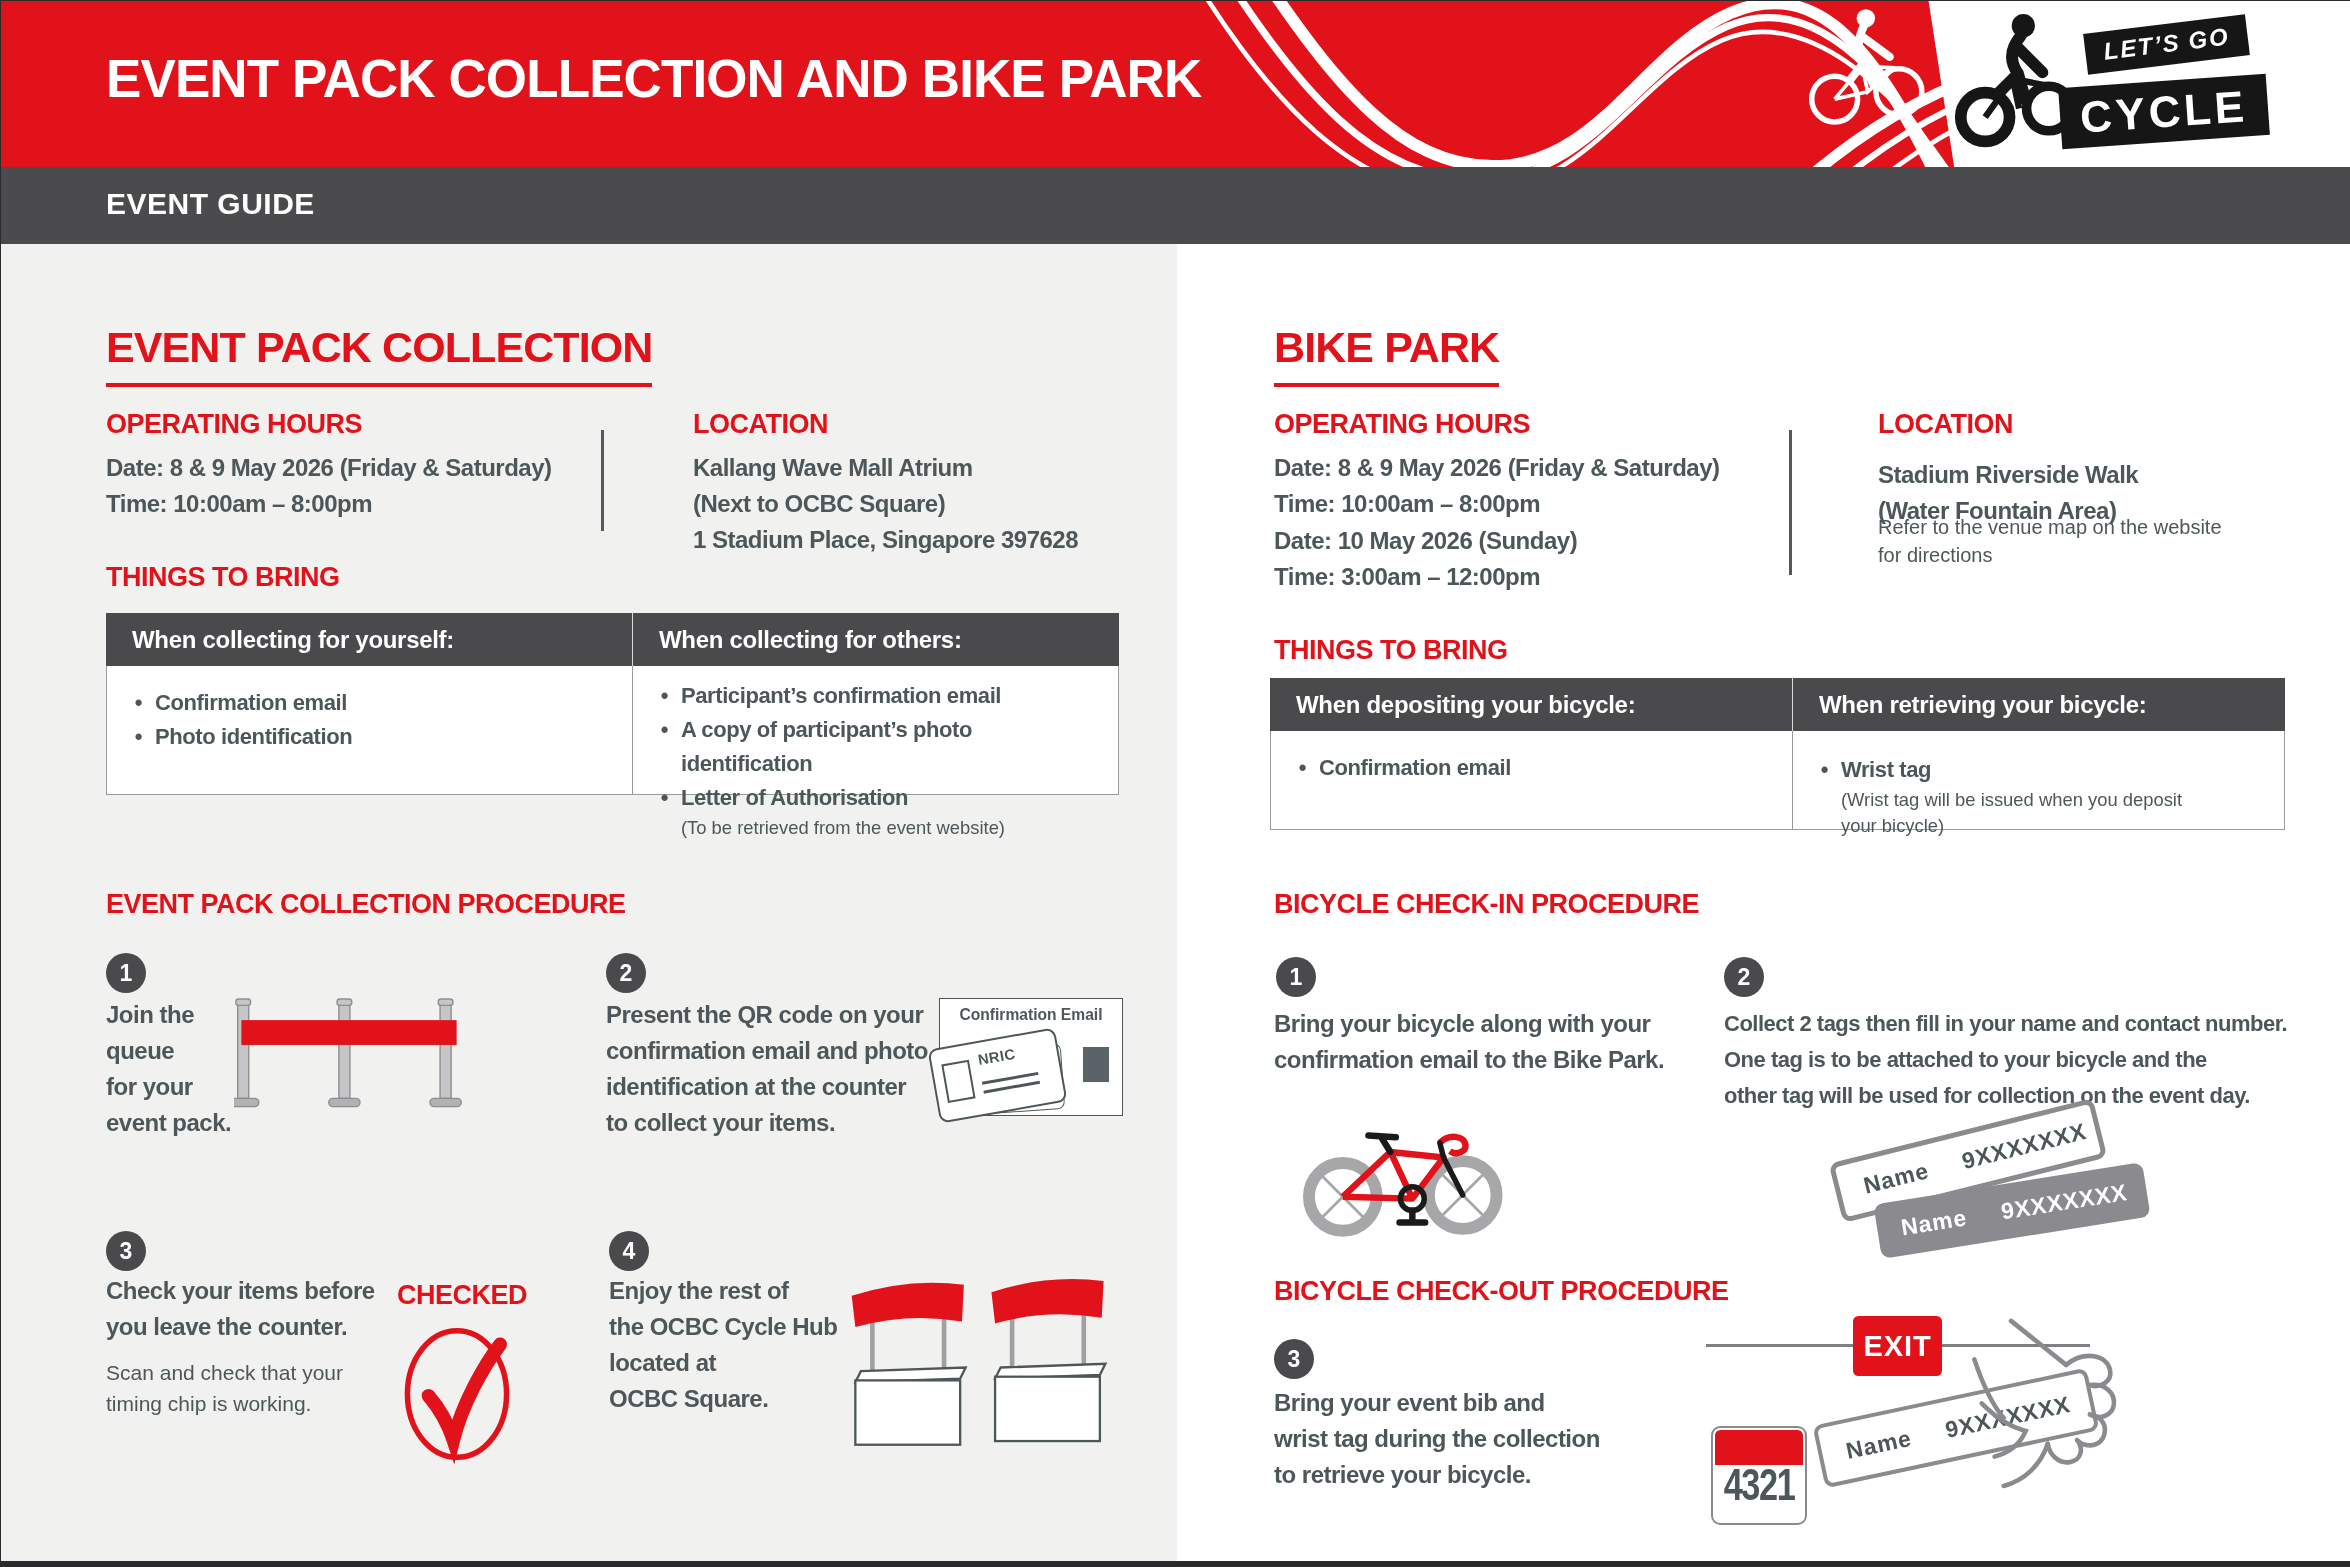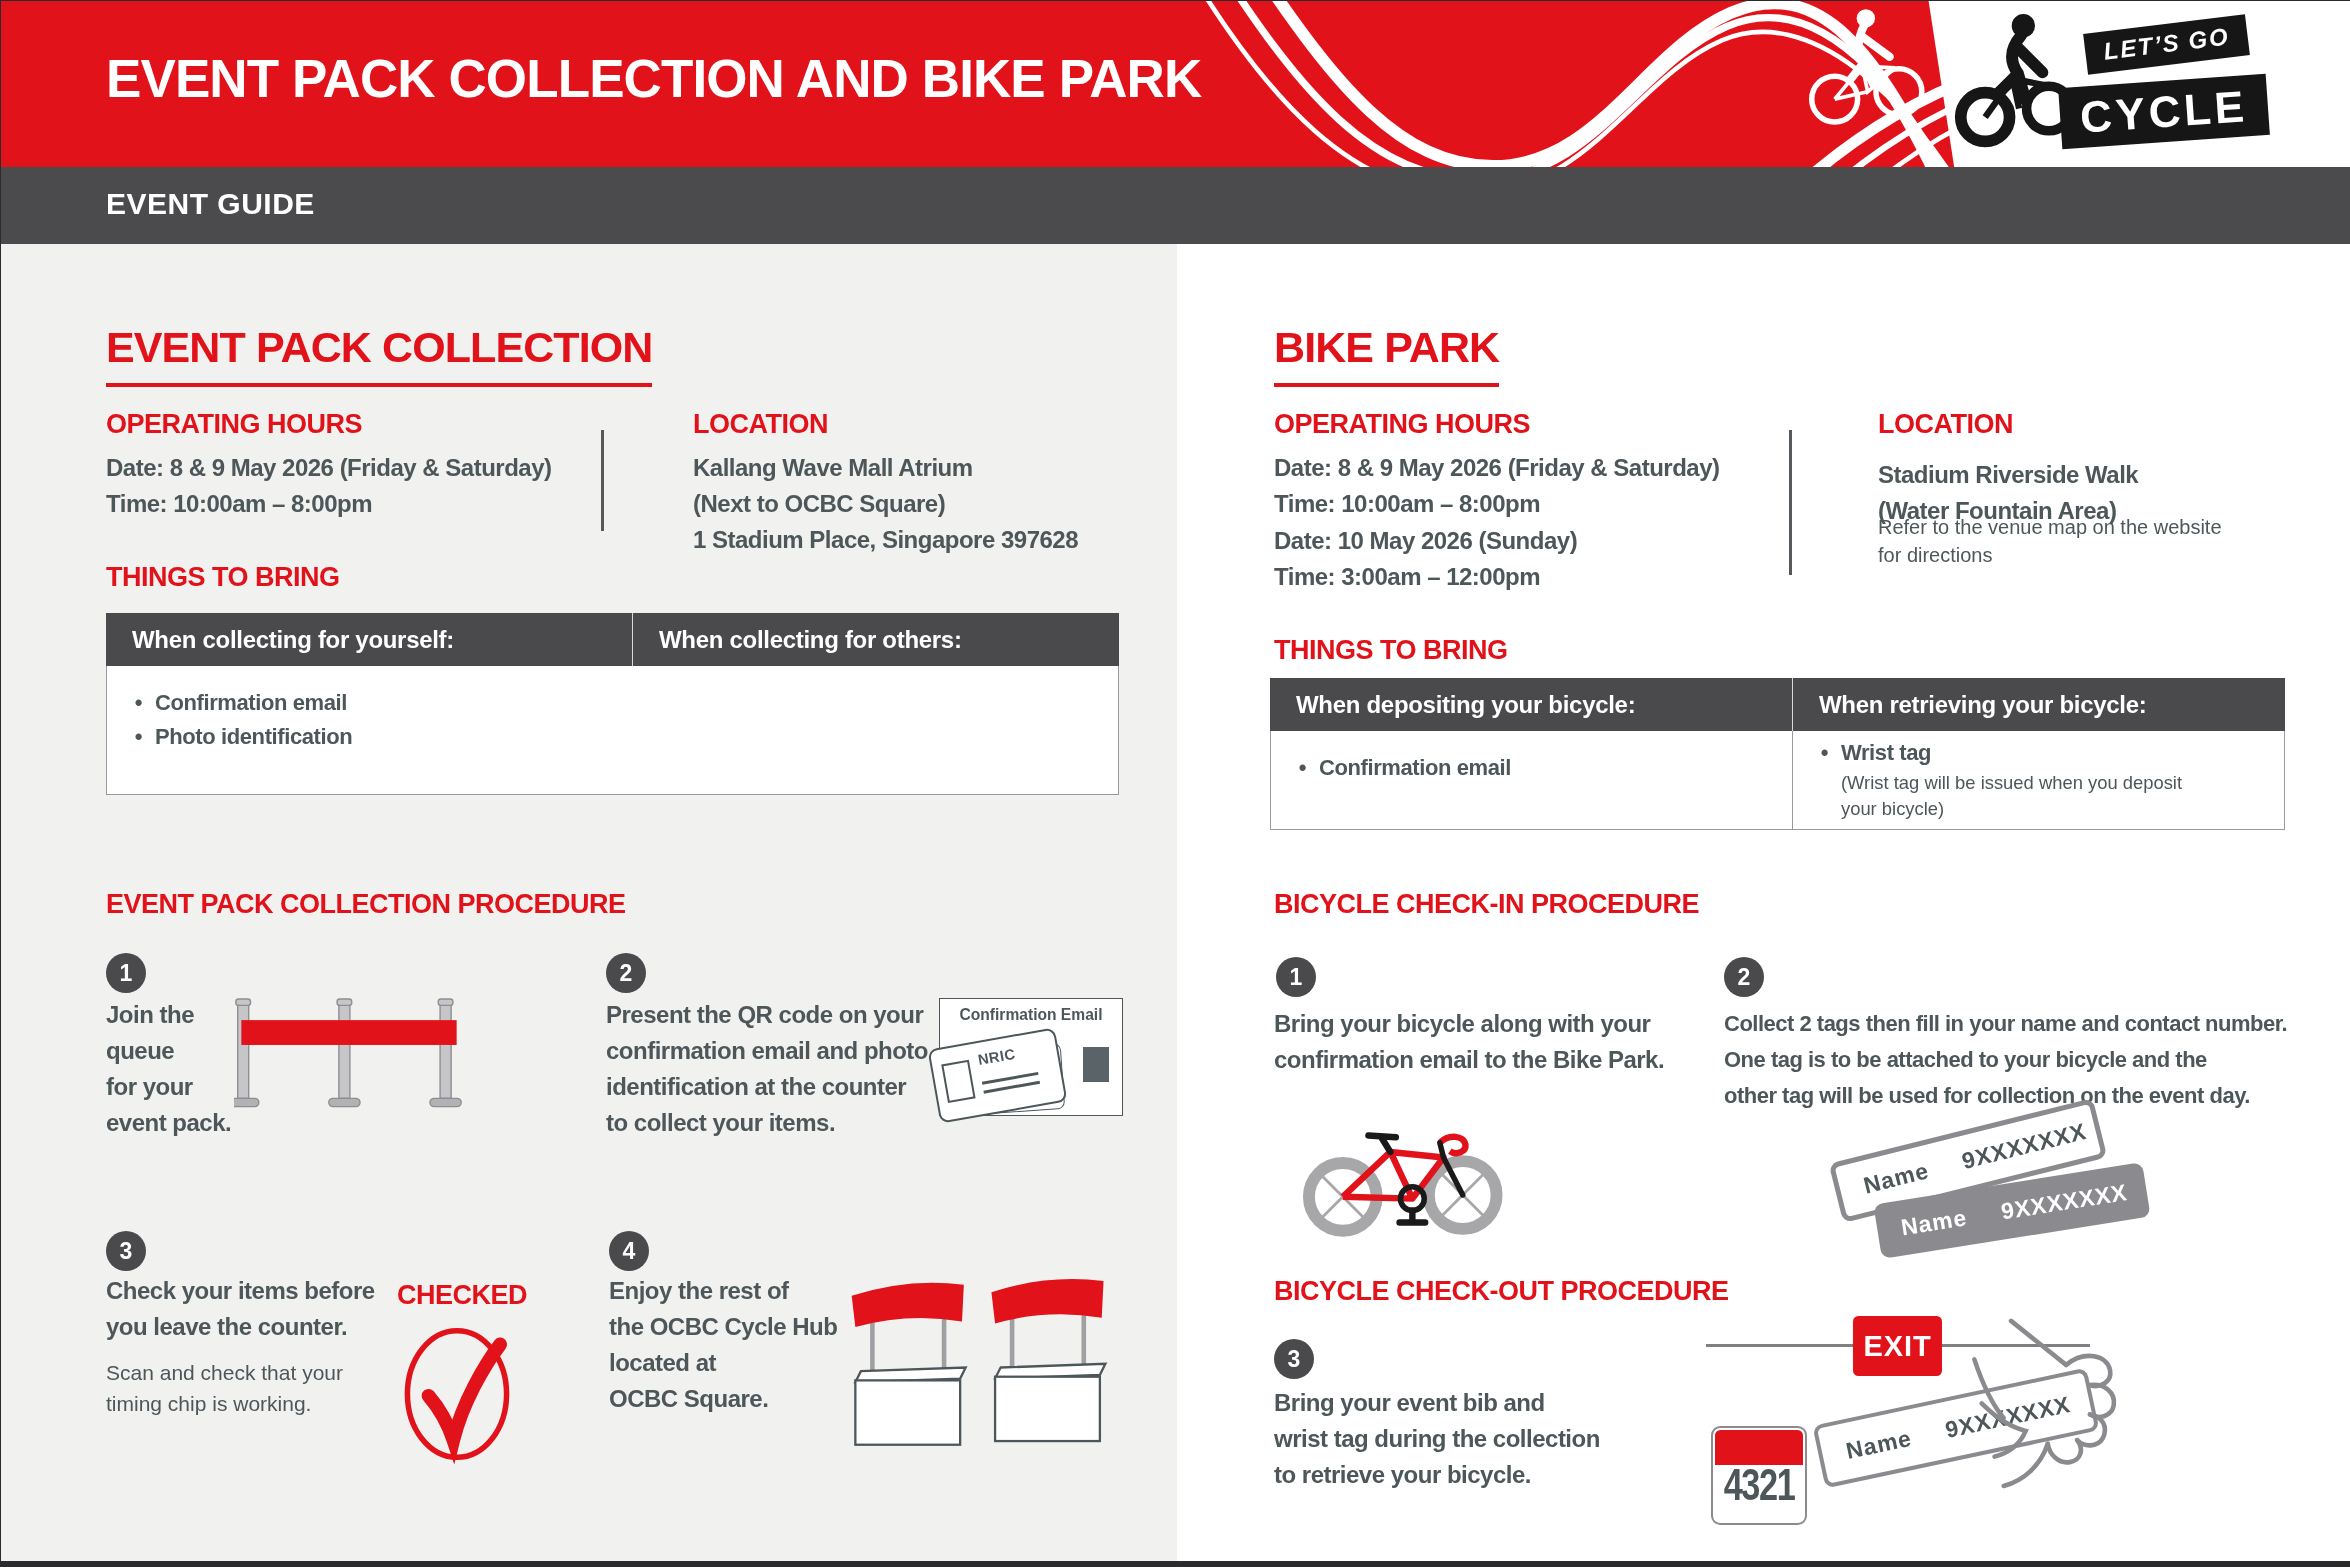--- a/index.html
+++ b/index.html
@@ -132,20 +132,26 @@
   <div class="tbl" style="left:106px;top:613px;width:1013px;">
     <div class="tbl-head">
       <div class="cell" style="width:526px;">When collecting for yourself:</div>
       <div class="cell" style="width:487px;">When collecting for others:</div>
     </div>
     <div class="tbl-body" style="height:129px;">
       <div class="cell" style="width:526px;">
         <div class="bullet">Confirmation email</div>
         <div class="bullet">Photo identification</div>
       </div>
+      <div class="cell" style="width:487px;padding-top:13px;">
+        <div class="bullet">Participant’s confirmation email</div>
+        <div class="bullet">A copy of participant’s photo identification</div>
+        <div class="bullet">Letter of Authorisation</div>
+        <div class="note bullet-note">(To be retrieved from the event website)</div>
+      </div>
     </div>
   </div>
 
   <div class="abs red-h" style="left:106px;top:889px;">EVENT PACK COLLECTION PROCEDURE</div>
 
   <div class="step-circle" style="left:106px;top:953px;">1</div>
   <div class="abs btext" style="left:106px;top:997px;">Join the
 queue
 for your
 event pack.</div>
@@ -235,21 +241,21 @@
   <div class="abs red-h" style="left:1274px;top:635px;">THINGS TO BRING</div>
   <div class="tbl" style="left:1270px;top:678px;width:1015px;">
     <div class="tbl-head">
       <div class="cell" style="width:522px;">When depositing your bicycle:</div>
       <div class="cell" style="width:391px;">When retrieving your bicycle:</div>
     </div>
     <div class="tbl-body" style="height:99px;">
       <div class="cell" style="width:522px;">
         <div class="bullet">Confirmation email</div>
       </div>
-      <div class="cell" style="width:493px;padding-top:5px;">
+      <div class="cell" style="width:493px;padding-top:22px;">
         <div class="bullet">Wrist tag</div>
         <div class="note bullet-note">(Wrist tag will be issued when you deposit
 your bicycle)</div>
       </div>
     </div>
   </div>
 
   <div class="abs red-h" style="left:1274px;top:889px;">BICYCLE CHECK-IN PROCEDURE</div>
 
   <div class="step-circle" style="left:1276px;top:957px;">1</div>

